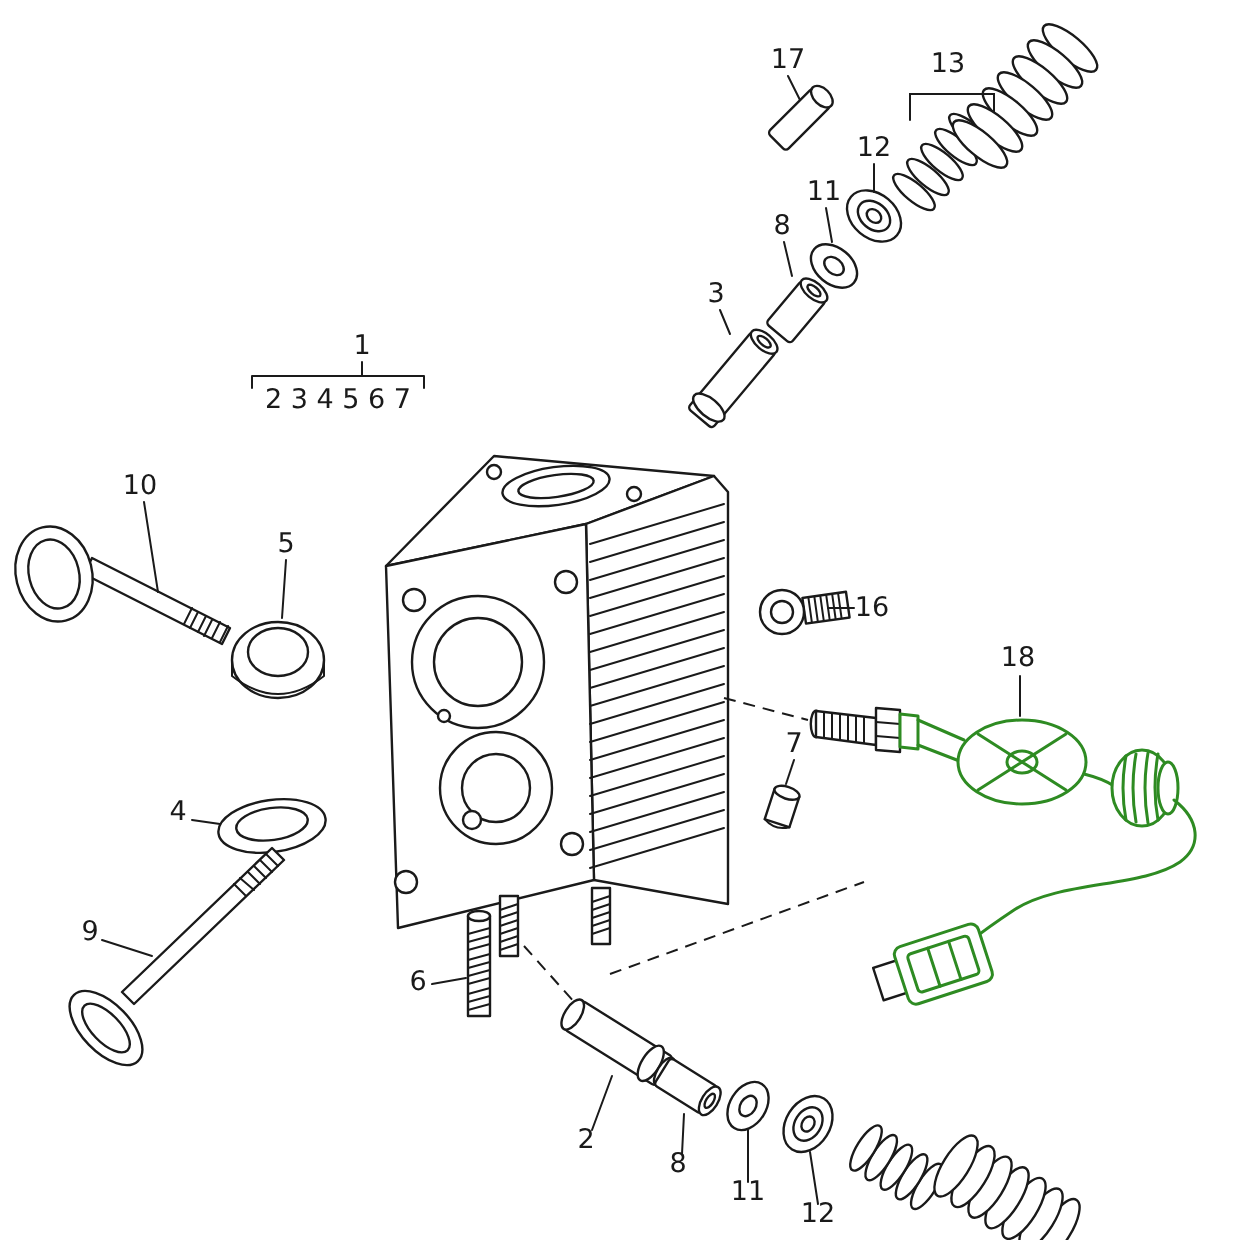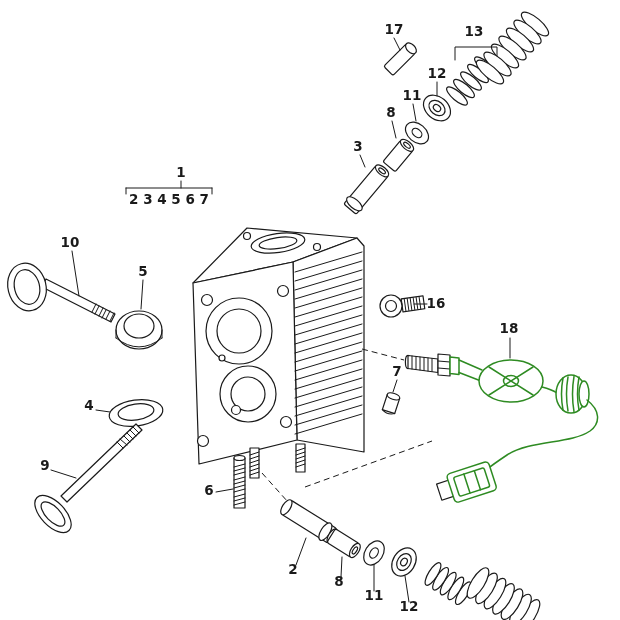--- a/index.html
+++ b/index.html
@@ -1,17 +1,17 @@
 <!DOCTYPE html>
 <html style="--ink: #1a1a1a; --highlight: #2e8b22; --background: #ffffff;"><head>
 <meta charset="utf-8">
 <style>
   :root{ --ink:#1a1a1a; --highlight:#2e8b22; --background:#ffffff; }
   html,body{margin:0;padding:0;background:var(--background);}
-  .canvas{position:relative;width:620px;height:620px;background:var(--background);overflow:hidden;font-weight:bold;}
+  .canvas{position:relative;width:620px;height:620px;background:var(--background);overflow:hidden;}
   svg{display:block;}
   .ln  {fill:none;stroke:var(--ink);stroke-width:1.2;stroke-linecap:round;stroke-linejoin:round;}
   .fw  {fill:#fff;stroke:var(--ink);stroke-width:1.2;stroke-linejoin:round;}
   .thin{fill:none;stroke:var(--ink);stroke-width:1;stroke-linecap:round;}
   .grn {fill:none;stroke:var(--highlight);stroke-width:1.5;stroke-linecap:round;}
   .grnf{fill:#fff;stroke:var(--highlight);stroke-width:1.5;stroke-linejoin:round;}
   .dash{fill:none;stroke:var(--ink);stroke-width:1;stroke-dasharray:6 4;}
   .callout{font-family:"DejaVu Sans",sans-serif;font-size:13.5px;fill:var(--ink);text-anchor:middle;cursor:pointer;}
 </style>
 </head>

